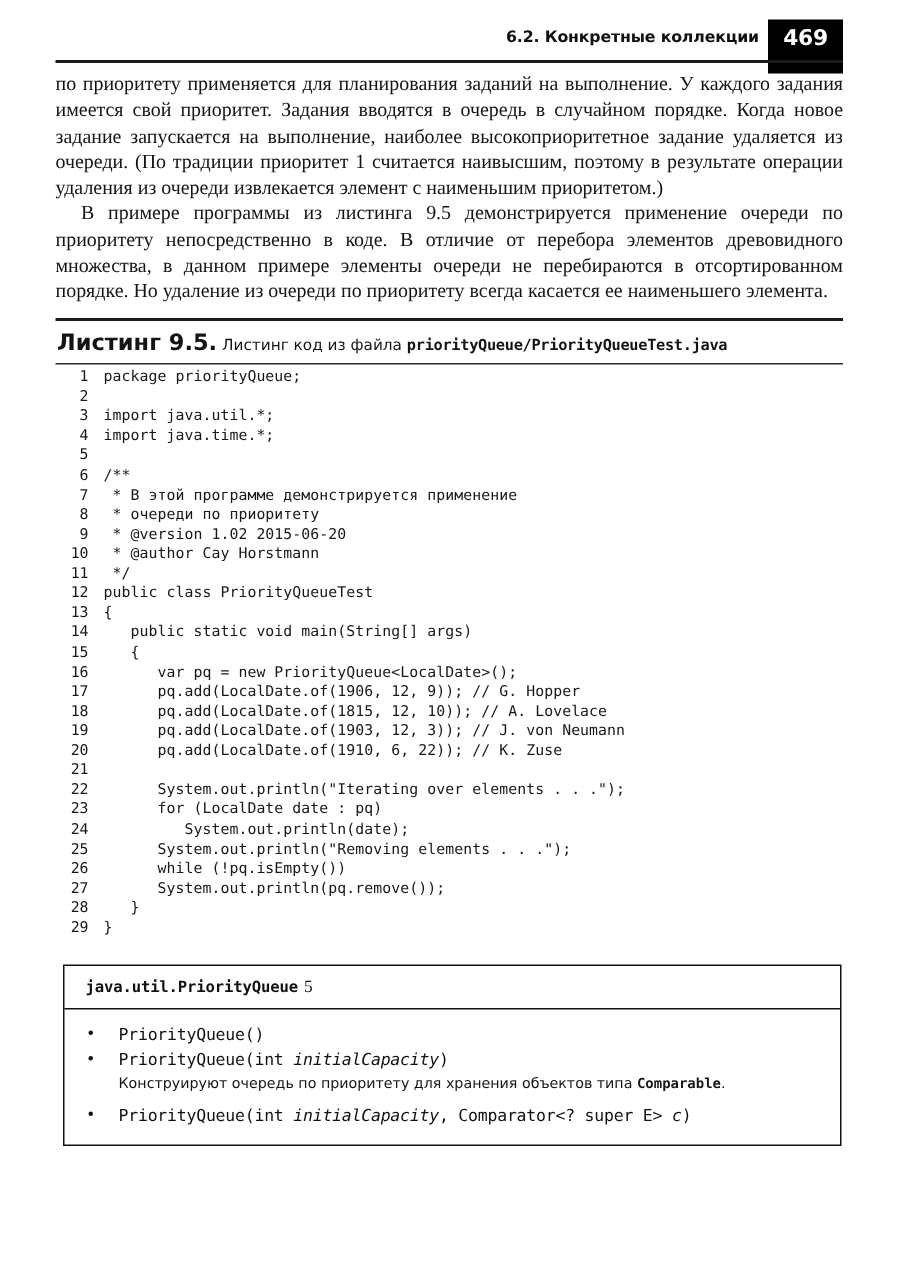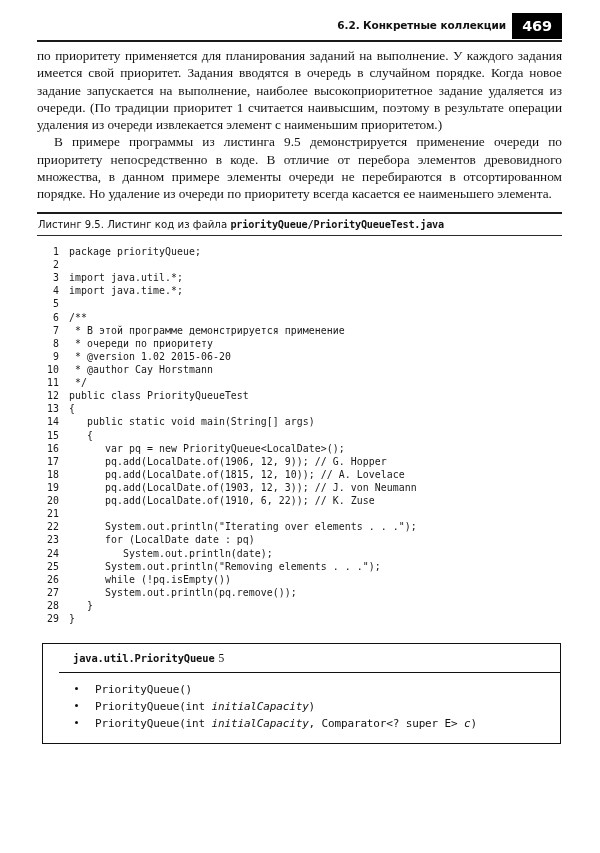--- a/index.html
+++ b/index.html
@@ -42,21 +42,21 @@
     font-size: 10.5px;
     letter-spacing: -0.1px;
     color: #111;
     white-space: nowrap;
   }
   .runhead-folio {
     position: absolute;
     right: 0px;
     top: 1px;
     width: 50px;
-    height: 26px;
+    height: 36px;
     background: #000000;
     color: #ffffff;
     font-family: "DejaVu Sans", sans-serif;
     font-weight: bold;
     font-size: 14.5px;
     line-height: 26px;
     text-align: center;
     letter-spacing: -0.2px;
   }
   .runhead-rule {
@@ -106,22 +106,22 @@
     width: 100%;
   }
   .caption {
     padding: 5px 0 5px 1px;
     font-family: "DejaVu Sans", sans-serif;
     font-size: 10.2px;
     color: #141414;
     white-space: nowrap;
   }
   .caption .cap-strong {
-    font-weight: normal;
-    font-size: 10px;
+    font-weight: bold;
+    font-size: 15px;
   }
   .caption .cap-mono {
     font-family: "DejaVu Sans Mono", monospace;
     font-weight: bold;
     font-size: 10.2px;
     letter-spacing: -0.2px;
   }
 
   
   .code {
@@ -153,21 +153,20 @@
 
   
   .apibox {
     position: absolute;
     left: 42px;
     top: 643px;
     width: 519px;
     border: 1.7px solid #111111;
     box-sizing: border-box;
     background: #ffffff;
-    padding-left: 16px;
   }
   .apibox-head {
     border-bottom: 1.7px solid #111111;
     padding: 8px 0 8px 14px;
     font-family: "DejaVu Sans Mono", "Liberation Mono", monospace;
     font-size: 10.4px;
     color: #111;
     white-space: nowrap;
   }
   .apibox-head .api-name {
@@ -257,20 +256,21 @@
       <span class="api-name">java.util.PriorityQueue</span><span class="api-ver">5</span>
     </div>
     <div class="apibox-body" id="api-entries">
         <div class="api-entry">
           <span class="api-bullet"></span>
           <div class="api-sig"><span>PriorityQueue()</span></div>
         </div>
         <div class="api-entry">
           <span class="api-bullet"></span>
           <div class="api-sig"><span>PriorityQueue(int </span><span class="ital">initialCapacity</span><span>)</span></div>
+          <div class="api-desc"><span>Конструируют очередь по приоритету для хранения объектов типа </span><span class="mono">Comparable</span><span>.</span></div>
         </div>
         <div class="api-entry">
           <span class="api-bullet"></span>
           <div class="api-sig"><span>PriorityQueue(int </span><span class="ital">initialCapacity</span><span>, Comparator&lt;? super E&gt; </span><span class="ital">c</span><span>)</span></div>
         </div>
       </div>
   </div>
 
 </div>
 

